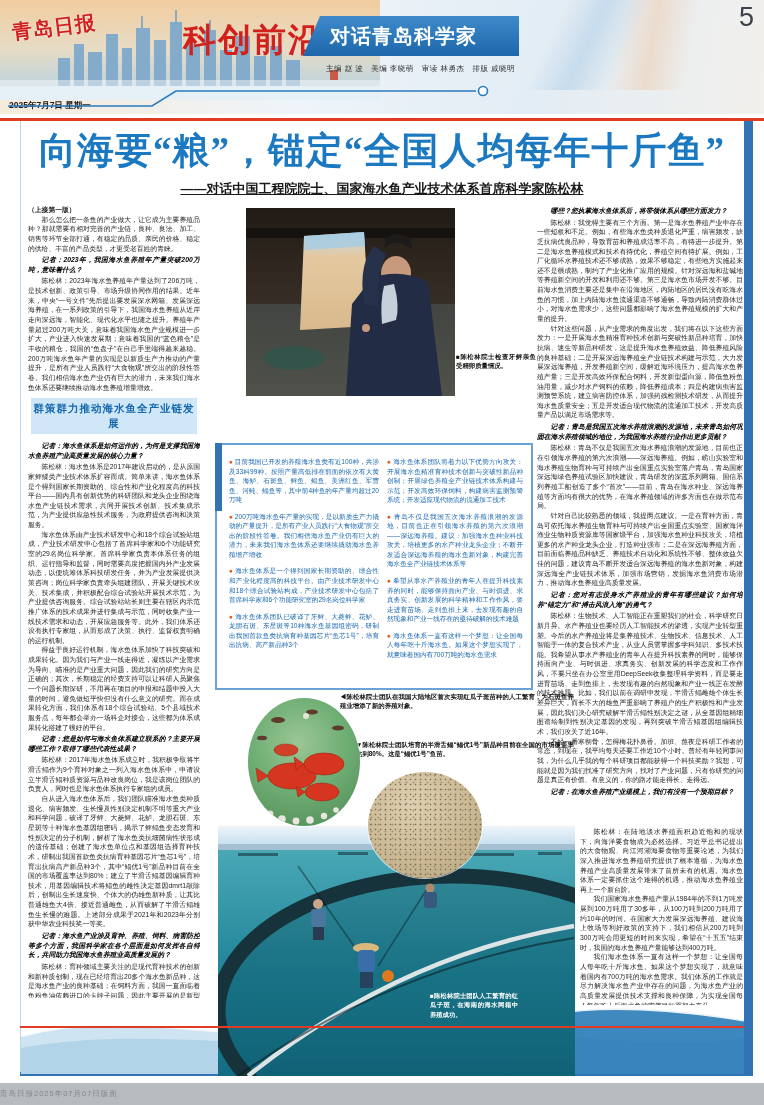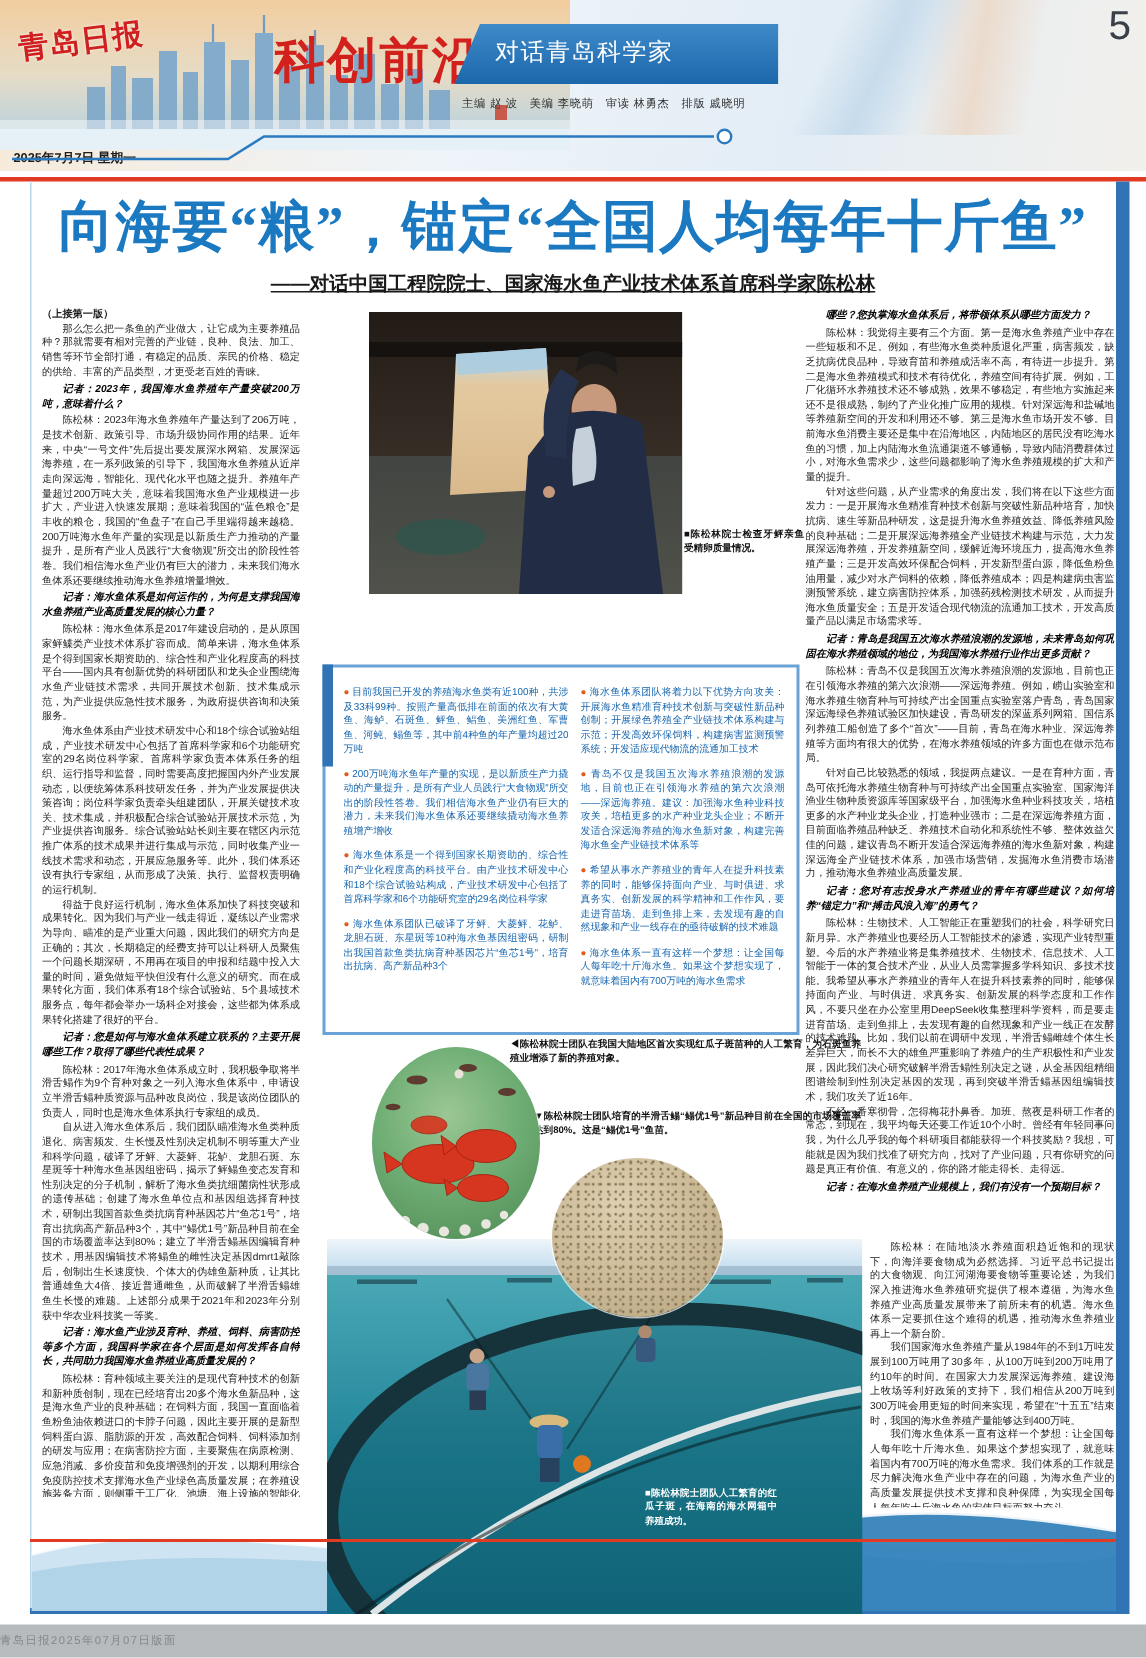--- a/index.html
+++ b/index.html
@@ -19,22 +19,22 @@
   .deco-streaks{position:absolute;right:0;top:0;width:300px;height:90px;
     background:
       linear-gradient(115deg,transparent 30%,rgba(173,205,231,.55) 42%,transparent 55%),
       linear-gradient(100deg,transparent 50%,rgba(236,200,170,.5) 62%,transparent 75%);}
   .col-title{position:absolute;left:183px;top:18px;font-size:33px;font-weight:900;
     color:#d2201c;letter-spacing:2px;font-family:"Liberation Serif",serif;}
   .banner{position:absolute;left:303px;top:16px;width:216px;height:40px;
     background:linear-gradient(#3e8ac9,#1c67ab);
     clip-path:polygon(17px 0,100% 0,100% 100%,0 100%);}
   .banner span{display:block;padding-left:27px;line-height:40px;color:#fff;
-    font-size:16px;font-weight:normal;letter-spacing:1px;}
-  .staff{position:absolute;left:290px;top:64px;width:225px;text-align:center;
+    font-size:20px;font-weight:bold;letter-spacing:1px;}
+  .staff{position:absolute;left:290px;top:64px;width:225px;text-align:right;
     font-size:7.5px;color:#333;letter-spacing:.5px;}
   .page-num{position:absolute;right:10px;top:2px;font-size:27px;color:#3a4048;}
   .date-line{position:absolute;left:9px;top:82px;font-size:8.5px;font-weight:bold;color:#1c1c1c;margin-top:18px;}
   .deco-line{position:absolute;left:0;top:84px;width:520px;height:28px;}
 
   
   .rule-red-top{position:absolute;left:0;top:118px;width:764px;height:3px;background:#e23b24;}
   .bar-right{position:absolute;left:744px;top:121px;width:9px;height:955px;background:#3273b5;}
   .rule-blue-bottom{position:absolute;left:20px;top:1072px;width:724px;height:4px;background:#3273b5;}
   .rule-left{position:absolute;left:20px;top:121px;width:1px;height:951px;background:#bcd6ea;}
@@ -164,20 +164,21 @@
   <div class="rule-left"></div>
 
   <div class="headline">向海要“粮”，锚定“全国人均每年十斤鱼”</div>
   <div class="subhead">——对话中国工程院院士、国家海水鱼产业技术体系首席科学家陈松林</div>
 
   <div id="col1" class="txtcol">
       <p class="cont">（上接第一版）</p>
       <p class="p">那么怎么把一条鱼的产业做大，让它成为主要养殖品种？那就需要有相对完善的产业链，良种、良法、加工、销售等环节全部打通，有稳定的品质、亲民的价格、稳定的供给、丰富的产品类型，才更受老百姓的青睐。</p>
       <p class="q">记者：2023年，我国海水鱼养殖年产量突破200万吨，意味着什么？</p>
       <p class="p">陈松林：2023年海水鱼养殖年产量达到了206万吨，是技术创新、政策引导、市场升级协同作用的结果。近年来，中央“一号文件”先后提出要发展深水网箱、发展深远海养殖，在一系列政策的引导下，我国海水鱼养殖从近岸走向深远海，智能化、现代化水平也随之提升。养殖年产量超过200万吨大关，意味着我国海水鱼产业规模进一步扩大，产业进入快速发展期；意味着我国的“蓝色粮仓”是丰收的粮仓，我国的“鱼盘子”在自己手里端得越来越稳。200万吨海水鱼年产量的实现是以新质生产力推动的产量提升，是所有产业人员践行“大食物观”所交出的阶段性答卷。我们相信海水鱼产业仍有巨大的潜力，未来我们海水鱼体系还要继续推动海水鱼养殖增量增效。</p>
+      <p class="hdr">群策群力推动海水鱼全产业链发展</p>
       <p class="q">记者：海水鱼体系是如何运作的，为何是支撑我国海水鱼养殖产业高质量发展的核心力量？</p>
       <p class="p">陈松林：海水鱼体系是2017年建设启动的，是从原国家鲆鲽类产业技术体系扩容而成。简单来讲，海水鱼体系是个得到国家长期资助的、综合性和产业化程度高的科技平台——国内具有创新优势的科研团队和龙头企业围绕海水鱼产业链技术需求，共同开展技术创新、技术集成示范，为产业提供应急性技术服务，为政府提供咨询和决策服务。</p>
       <p class="p">海水鱼体系由产业技术研发中心和18个综合试验站组成，产业技术研发中心包括了首席科学家和6个功能研究室的29名岗位科学家。首席科学家负责本体系任务的组织、运行指导和监督，同时需要高度把握国内外产业发展动态，以便统筹体系科技研发任务，并为产业发展提供决策咨询；岗位科学家负责牵头组建团队，开展关键技术攻关、技术集成，并积极配合综合试验站开展技术示范，为产业提供咨询服务。综合试验站站长则主要在辖区内示范推广体系的技术成果并进行集成与示范，同时收集产业一线技术需求和动态，开展应急服务等。此外，我们体系还设有执行专家组，从而形成了决策、执行、监督权责明确的运行机制。</p>
       <p class="p">得益于良好运行机制，海水鱼体系加快了科技突破和成果转化。因为我们与产业一线走得近，凝练以产业需求为导向、瞄准的是产业重大问题，因此我们的研究方向是正确的；其次，长期稳定的经费支持可以让科研人员聚焦一个问题长期深研，不用再在项目的申报和结题中投入大量的时间，避免做短平快但没有什么意义的研究。而在成果转化方面，我们体系有18个综合试验站、5个县域技术服务点，每年都会举办一场科企对接会，这些都为体系成果转化搭建了很好的平台。</p>
       <p class="q">记者：您是如何与海水鱼体系建立联系的？主要开展哪些工作？取得了哪些代表性成果？</p>
       <p class="p">陈松林：2017年海水鱼体系成立时，我积极争取将半滑舌鳎作为9个育种对象之一列入海水鱼体系中，申请设立半滑舌鳎种质资源与品种改良岗位，我是该岗位团队的负责人，同时也是海水鱼体系执行专家组的成员。</p>
       <p class="p">自从进入海水鱼体系后，我们团队瞄准海水鱼类种质退化、病害频发、生长慢及性别决定机制不明等重大产业和科学问题，破译了牙鲆、大菱鲆、花鲈、龙胆石斑、东星斑等十种海水鱼基因组密码，揭示了鲆鳎鱼变态发育和性别决定的分子机制，解析了海水鱼类抗细菌病性状形成的遗传基础；创建了海水鱼单位点和基因组选择育种技术，研制出我国首款鱼类抗病育种基因芯片“鱼芯1号”，培育出抗病高产新品种3个，其中“鳎优1号”新品种目前在全国的市场覆盖率达到80%；建立了半滑舌鳎基因编辑育种技术，用基因编辑技术将鳎鱼的雌性决定基因dmrt1敲除后，创制出生长速度快、个体大的伪雄鱼新种质，让其比普通雄鱼大4倍、接近普通雌鱼，从而破解了半滑舌鳎雄鱼生长慢的难题。上述部分成果于2021年和2023年分别获中华农业科技奖一等奖。</p>
       <p class="q">记者：海水鱼产业涉及育种、养殖、饲料、病害防控等多个方面，我国科学家在各个层面是如何发挥各自特长，共同助力我国海水鱼养殖业高质量发展的？</p>
       <p class="p">陈松林：育种领域主要关注的是现代育种技术的创新和新种质创制，现在已经培育出20多个海水鱼新品种，这是海水鱼产业的良种基础；在饲料方面，我国一直面临着鱼粉鱼油依赖进口的卡脖子问题，因此主要开展的是新型饲料蛋白源、脂肪源的开发，高效配合饲料、饲料添加剂的研发与应用；在病害防控方面，主要聚焦在病原检测、应急消减、多价疫苗和免疫增强剂的开发，以期利用综合免疫防控技术支撑海水鱼产业绿色高质量发展；在养殖设施装备方面，则侧重于工厂化、池塘、海上设施的智能化系统构建，特别是在深远海养殖方面发力，因为这是当下的热点。另外，在加工、保鲜贮运、质量安全与品质评价等方面，我国的科研人员也在努力，以期丰富海水鱼产品种类，提升产品品质，引领现代海水鱼消费新理念。</p>
     </div>

